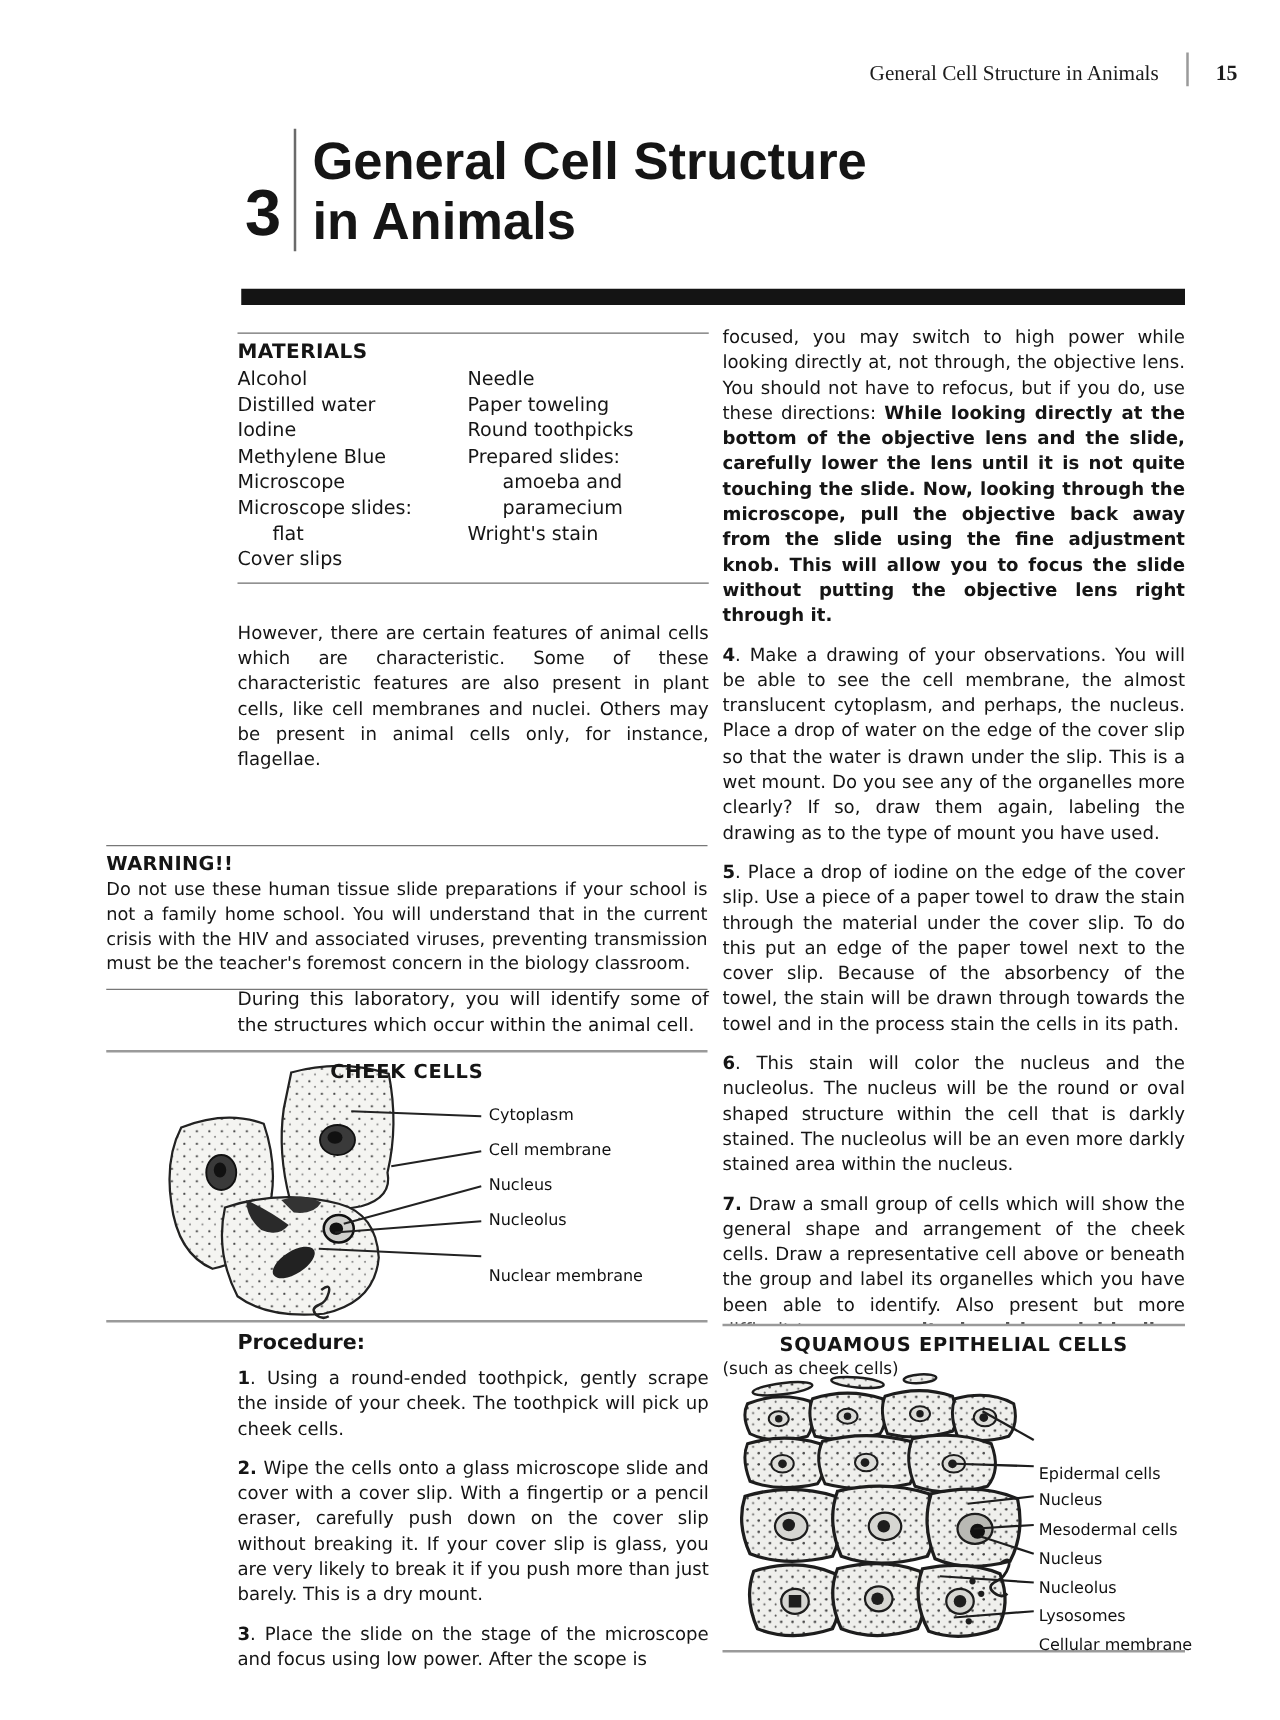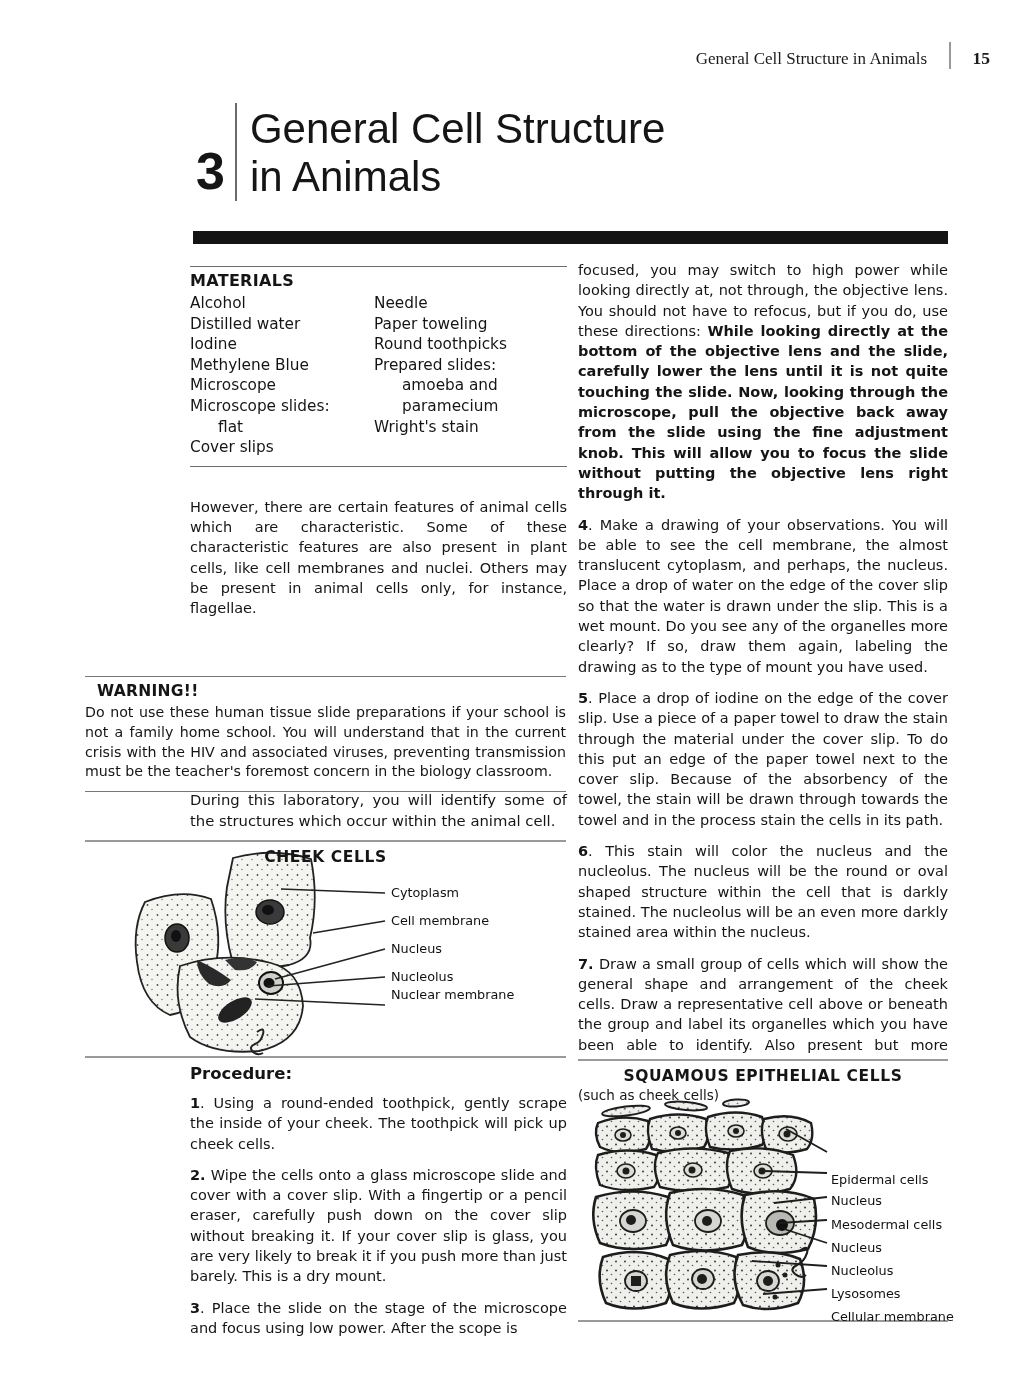--- a/index.html
+++ b/index.html
@@ -10,42 +10,42 @@
   .runhead{position:absolute;top:42px;right:34px;display:flex;align-items:flex-end;gap:22px;
            font-family:Liberation Serif, serif;font-size:17px;color:#1c1c1c;}
   .runhead .vdiv{width:1.5px;height:27px;background:#9a9a9a;}
   .runhead .pnum{font-weight:bold;font-size:17.5px;}
 
   
   .titleblock{position:absolute;top:103px;left:196px;display:flex;align-items:stretch;}
   .chapnum{font-family:"Liberation Sans",sans-serif;font-weight:bold;font-size:52px;
            align-self:flex-end;line-height:1;padding:0 10px 4px 0;}
   .tdiv{width:2px;background:#6a6a6a;margin-right:13px;}
-  .titlelines{font-family:"Liberation Sans",sans-serif;font-weight:normal;font-size:42px;line-height:1.14;
+  .titlelines{font-family:"Liberation Sans",sans-serif;font-weight:bold;font-size:42px;line-height:1.14;
               letter-spacing:0px;padding-top:2px;}
   .blackbar{position:absolute;top:231px;left:193px;width:755px;height:13px;background:#141414;}
 
   
   .colL{position:absolute;left:190px;top:266px;width:377px;}
   .colR{position:absolute;left:578px;top:260px;width:370px;}
   p.body{font-size:14.5px;line-height:20.3px;text-align:justify;margin:0 0 11px 0;}
   p.body:last-child{margin-bottom:0;}
 
   
   .materials{border-top:1.6px solid #6e6e6e;border-bottom:1.6px solid #6e6e6e;
              padding:3px 0 8px 0;margin-bottom:30px;}
   .materials h3{margin:1px 0 3px 0;font-size:16px;letter-spacing:.3px;}
   .matgrid{display:grid;grid-template-columns:184px 1fr;font-size:15.3px;line-height:20.6px;}
   .matcol div{white-space:nowrap;}
   .matcol .ind{padding-left:28px;}
 
   
   .warnbox{position:absolute;left:85px;top:676px;width:481px;background:#fff;z-index:2;
            border-top:1.8px solid #777;border-bottom:1.8px solid #777;padding:4px 0 9px 0;}
-  .warnbox h3{margin:1px 0 3px 12px;font-size:15.5px;letter-spacing:.3px;}
+  .warnbox h3{margin:1px 0 3px 0;font-size:15.5px;letter-spacing:.3px;}
   .warnbox p{margin:0;font-size:14.2px;line-height:19.8px;text-align:justify;}
 
   .labnote{position:absolute;left:190px;top:789px;width:377px;font-size:14.8px;
            line-height:21px;text-align:justify;}
 
   
   .diagbox{position:absolute;background:#fff;z-index:2;
            border-top:2px solid #9a9a9a;border-bottom:2px solid #9a9a9a;}
   .cheekbox{left:85px;top:840px;width:481px;height:214px;}
   .squambox{left:578px;top:1059px;width:370px;height:259px;}
@@ -151,21 +151,21 @@
       <line x1="300" y1="79" x2="228" y2="91" stroke="#222" stroke-width="1.6"></line>
       <line x1="300" y1="107" x2="190" y2="137" stroke="#222" stroke-width="1.6"></line>
       <line x1="300" y1="135" x2="183" y2="144" stroke="#222" stroke-width="1.6"></line>
       <line x1="300" y1="163" x2="170" y2="157" stroke="#222" stroke-width="1.6"></line>
     </svg>
     <div class="diagtitle">CHEEK CELLS</div>
     <div class="dlabel" style="top:43px">Cytoplasm</div>
     <div class="dlabel" style="top:71px">Cell membrane</div>
     <div class="dlabel" style="top:99px">Nucleus</div>
     <div class="dlabel" style="top:127px">Nucleolus</div>
-    <div class="dlabel" style="top:145px">Nuclear membrane</div>
+    <div class="dlabel" style="top:172px">Nuclear membrane</div>
   </div>
 
   <div class="procarea">
     <h3>Procedure:</h3>
     <p class="body step"><b>1</b><span>. Using a round-ended toothpick, gently scrape the inside of your cheek. The toothpick will pick up cheek cells.</span></p>
     <p class="body step"><b>2.</b><span> Wipe the cells onto a glass microscope slide and cover with a cover slip. With a fingertip or a pencil eraser, carefully push down on the cover slip without breaking it. If your cover slip is glass, you are very likely to break it if you push more than just barely. This is a dry mount.</span></p>
     <p class="body step"><b>3</b><span>. Place the slide on the stage of the microscope and focus using low power. After the scope is</span></p>
   </div>
 
   <div class="colR">

